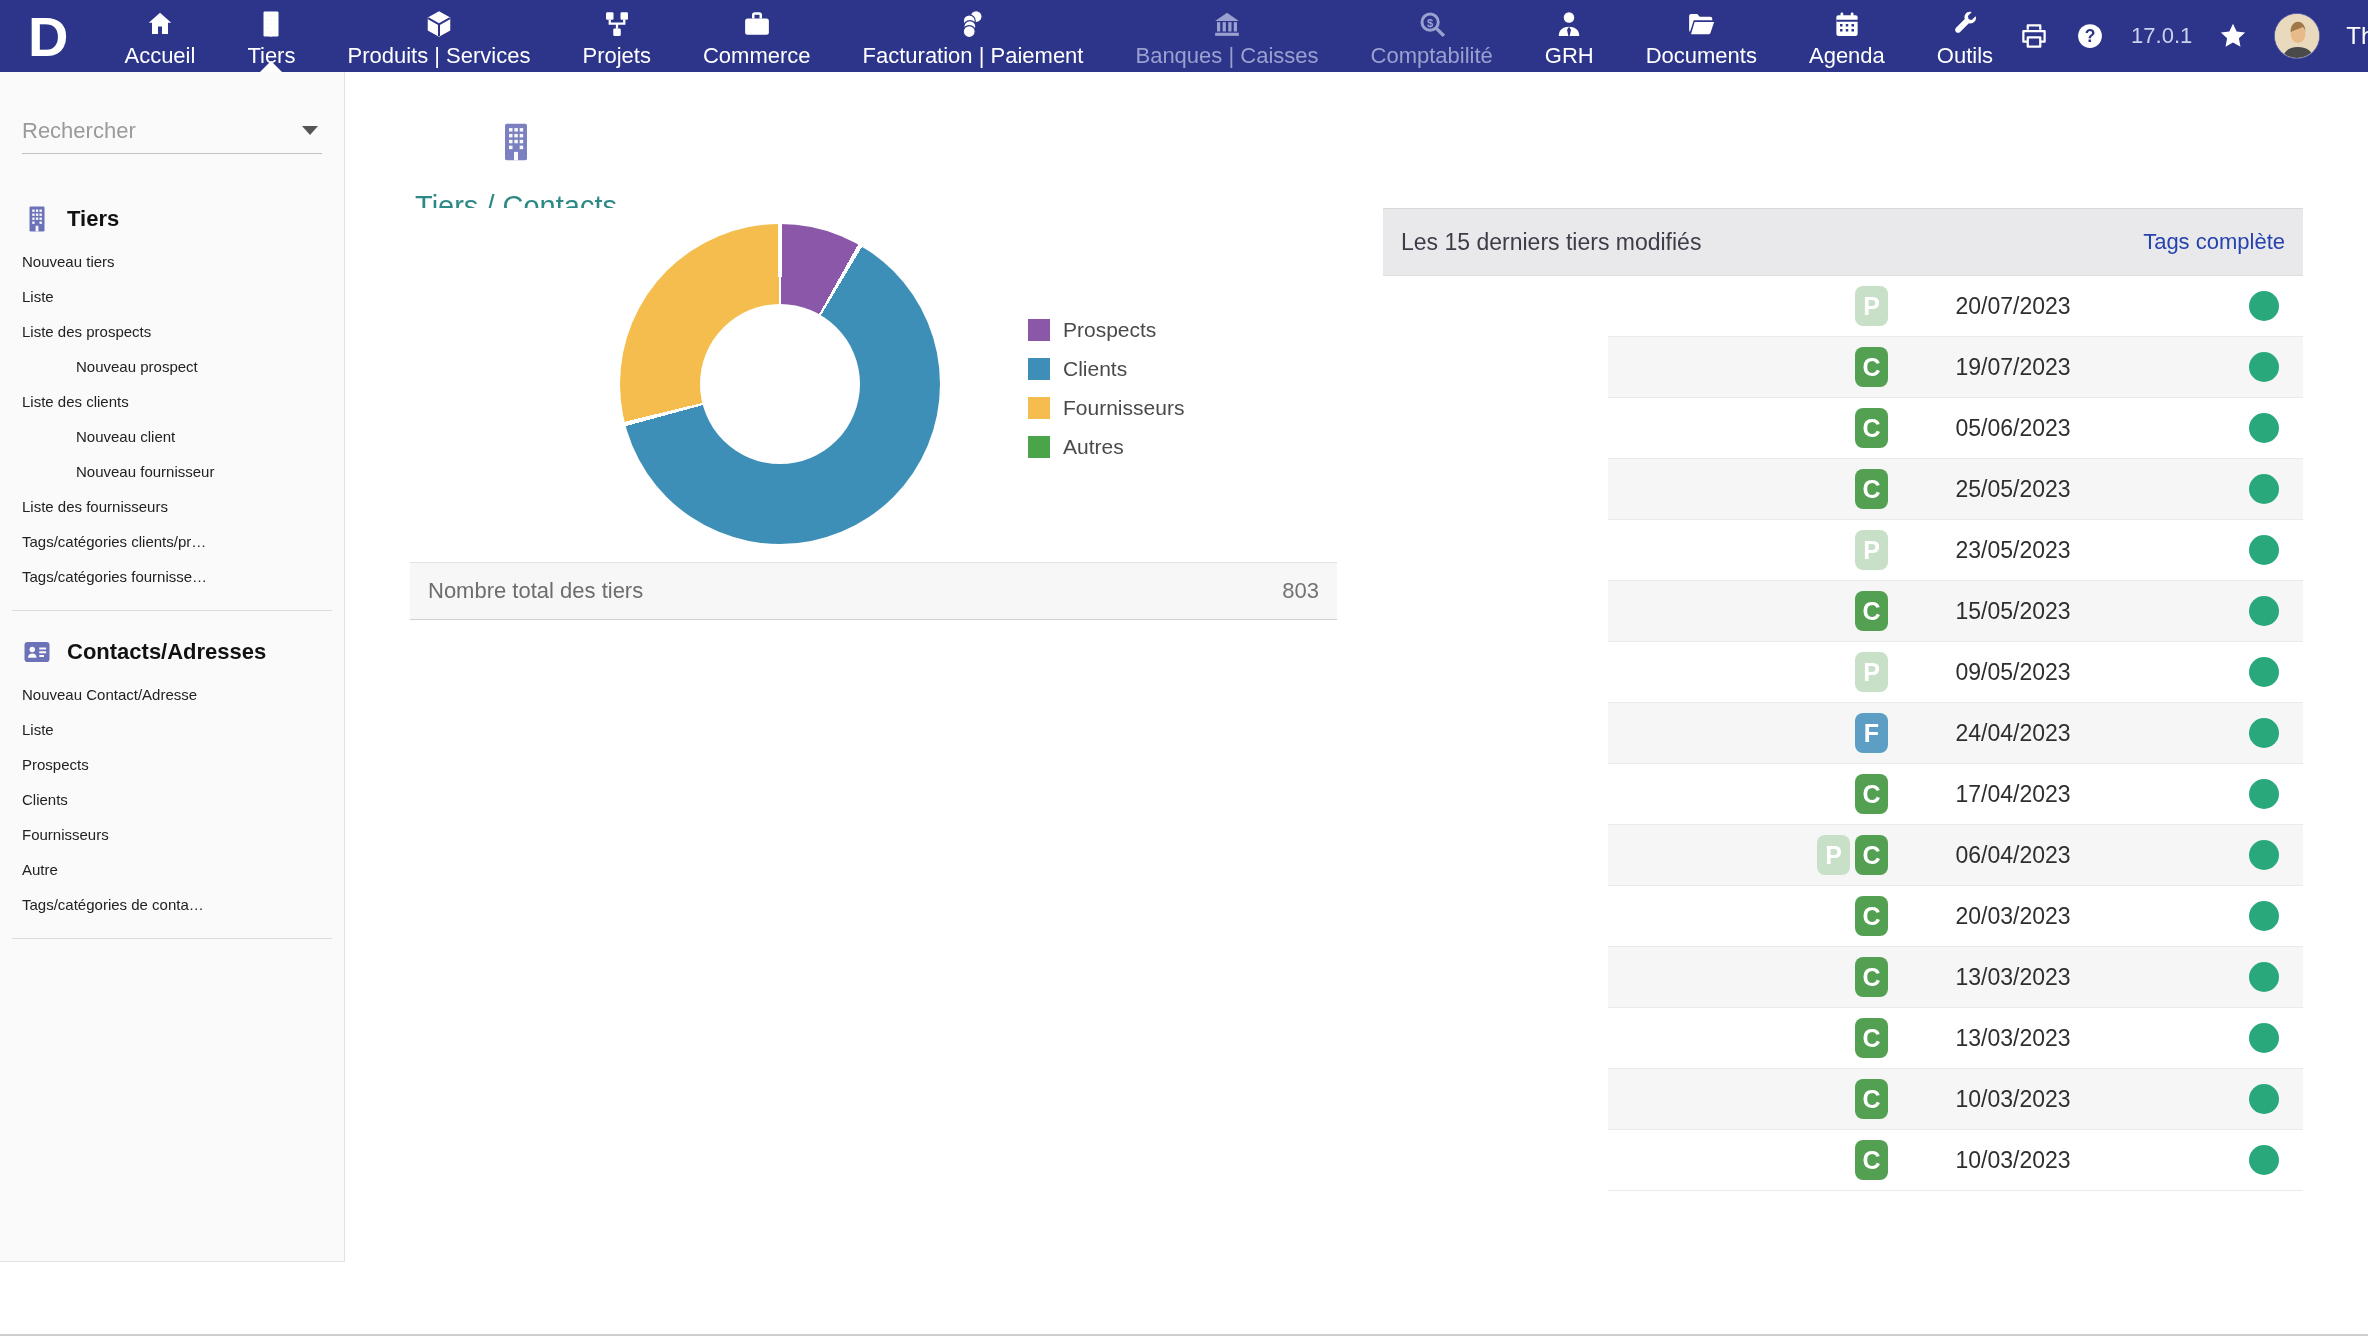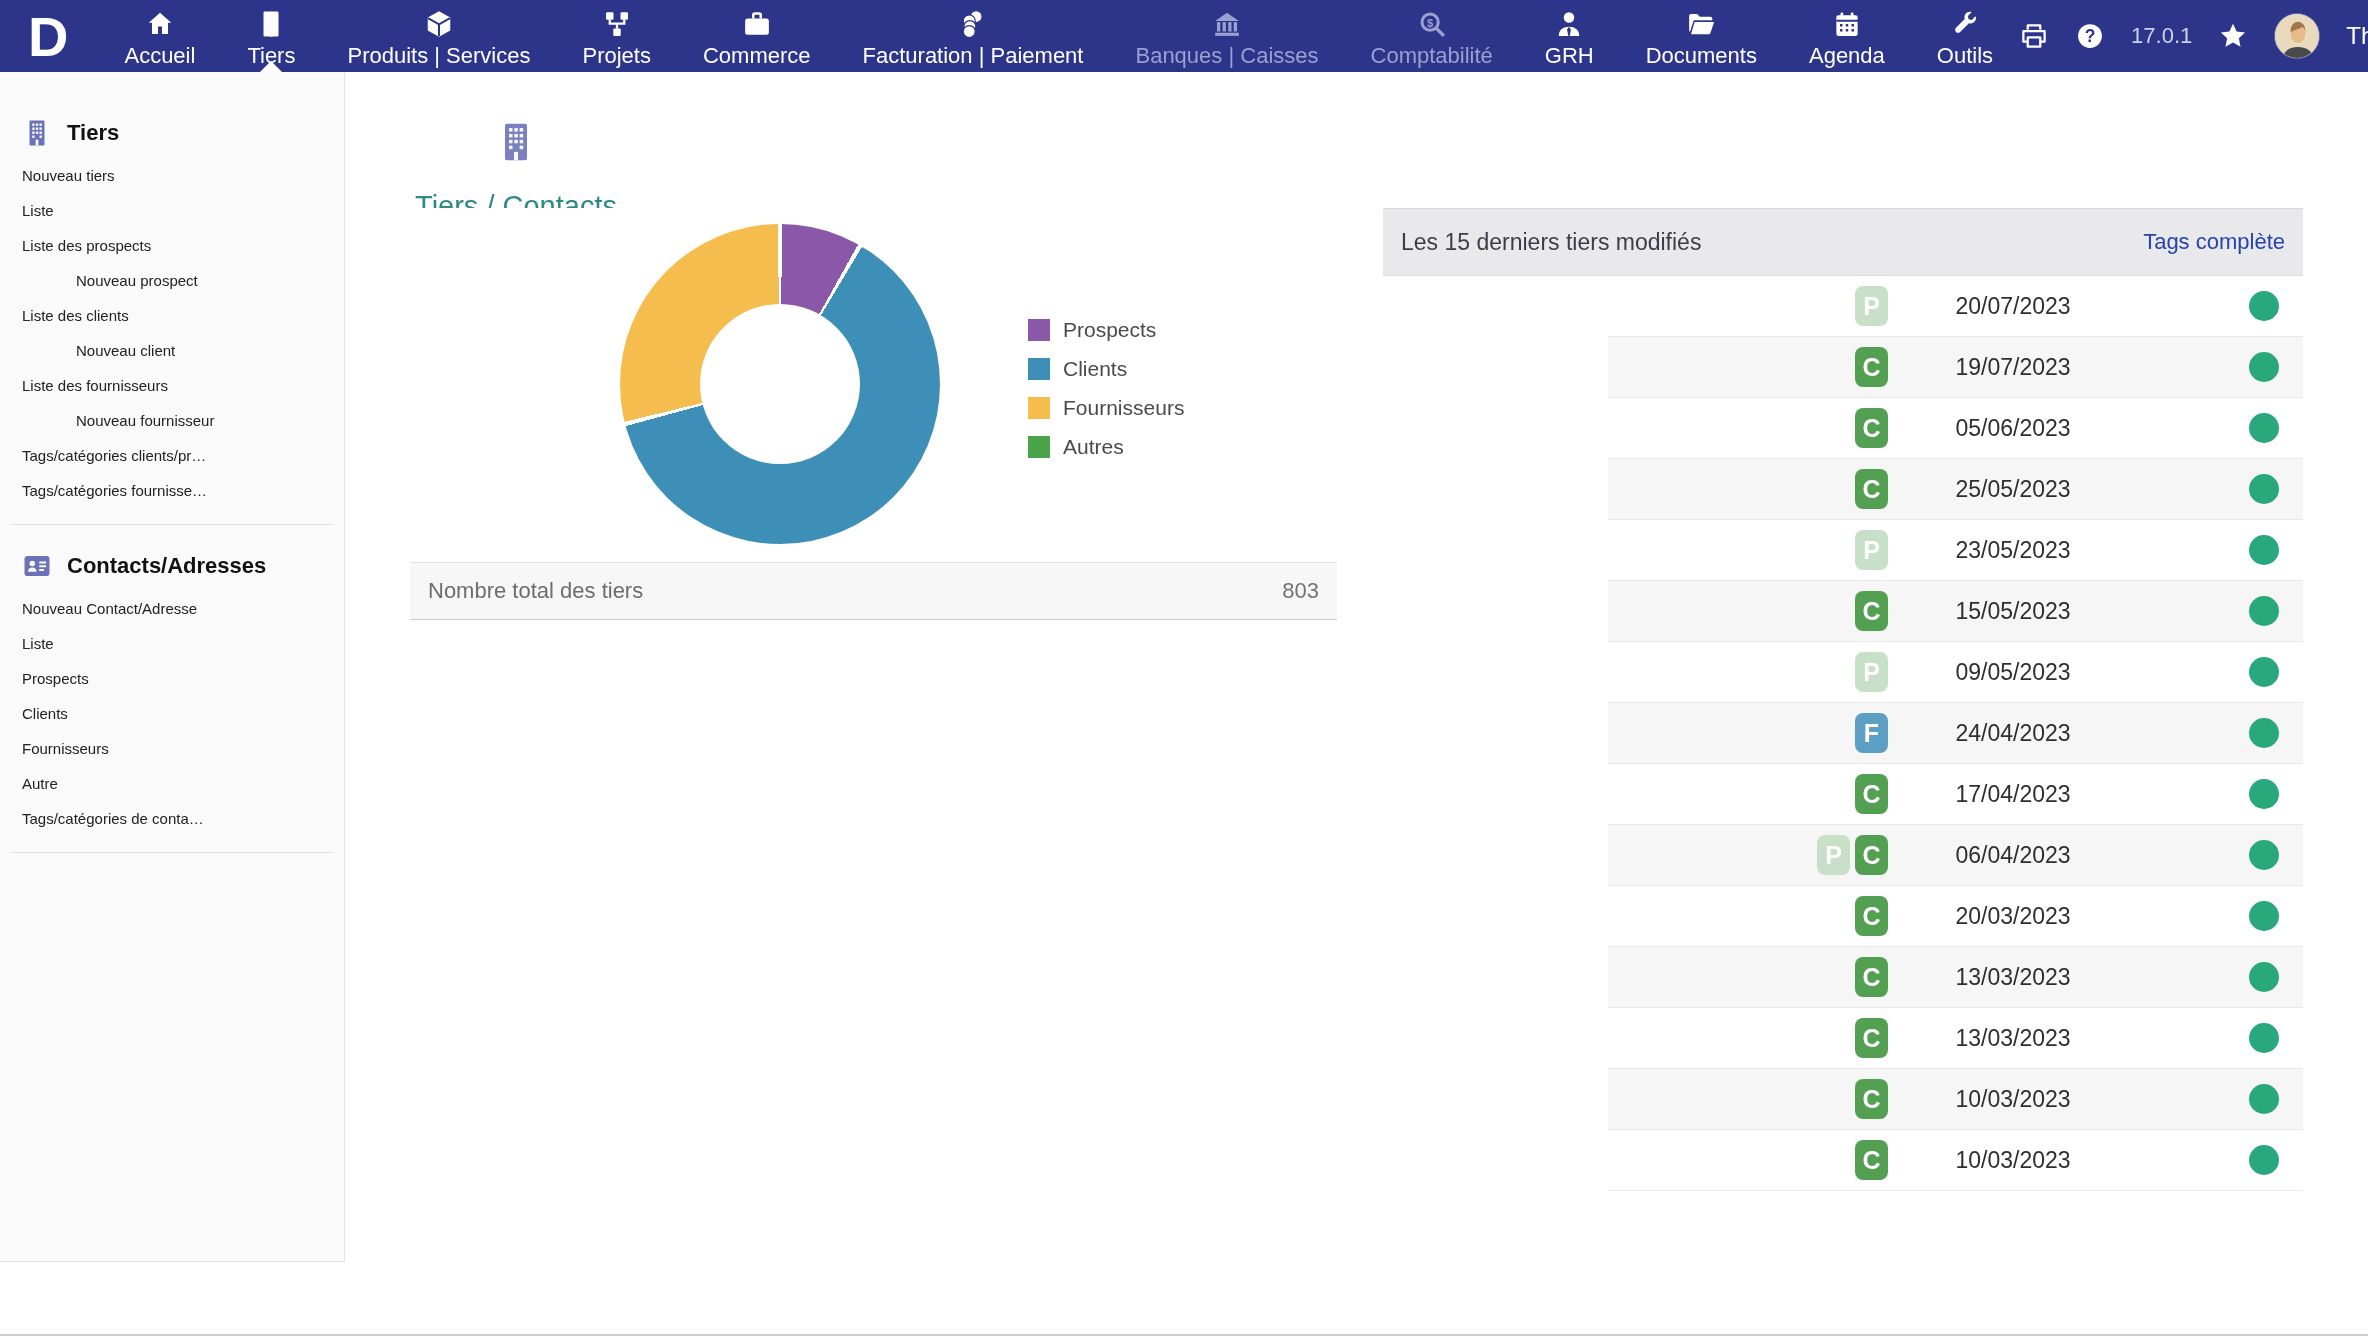--- a/index.html
+++ b/index.html
@@ -292,20 +292,24 @@
           <path d="M16.4 19c-.6-6.5 3-11 7.6-11s8.2 4.5 7.6 11c-.3-3.2-1.6-4.8-3.6-5.4-1.5 2-7 2.6-11.6 5.4z" fill="#a0784a"></path>
           <path d="M8 48c0-9 7-13.5 16-13.5S40 39 40 48z" fill="#4a4a4a"></path>
         </svg>
       </span>
     <span class="username">Thomas</span>
 
   </div>
 </div>
 
 <div class="sidebar">
+  <div class="search-row">
+    <span class="search-placeholder">Rechercher</span>
+    <span class="search-caret"></span>
+  </div>
   <div>
       <div class="sb-header">
         <span class="sb-icon">
           <svg viewBox="0 0 24 24" fill="currentColor">
             <rect x="6" y="2" width="12" height="20" rx="1"></rect>
             <g fill="#fafafa">
               <rect x="8.2" y="4.4" width="1.9" height="1.9"></rect>
               <rect x="11.1" y="4.4" width="1.9" height="1.9"></rect>
               <rect x="14" y="4.4" width="1.9" height="1.9"></rect>
               <rect x="8.2" y="7.6" width="1.9" height="1.9"></rect>
@@ -321,22 +325,22 @@
           </svg>
         </span>
         <span>Tiers</span>
       </div>
       <div class="sb-item ind0">Nouveau tiers</div>
       <div class="sb-item ind0">Liste</div>
       <div class="sb-item ind1">Liste des prospects</div>
       <div class="sb-item ind2">Nouveau prospect</div>
       <div class="sb-item ind1">Liste des clients</div>
       <div class="sb-item ind2">Nouveau client</div>
+      <div class="sb-item ind2">Nouveau fournisseur</div>
       <div class="sb-item ind1">Liste des fournisseurs</div>
-      <div class="sb-item ind2">Nouveau fournisseur</div>
       <div class="sb-item ind0">Tags/catégories clients/pr…</div>
       <div class="sb-item ind0">Tags/catégories fournisse…</div>
       <div class="sb-divider"></div>
       <div class="sb-header">
         <span class="sb-icon">
           <svg viewBox="0 0 24 24" fill="currentColor">
             <rect x="2" y="4" width="20" height="16" rx="2.5"></rect>
             <g fill="#fafafa">
               <circle cx="8.2" cy="10" r="2.2"></circle>
               <path d="M4.7 16.6c0-2.4 1.8-3.5 3.5-3.5s3.5 1.1 3.5 3.5z"></path>

